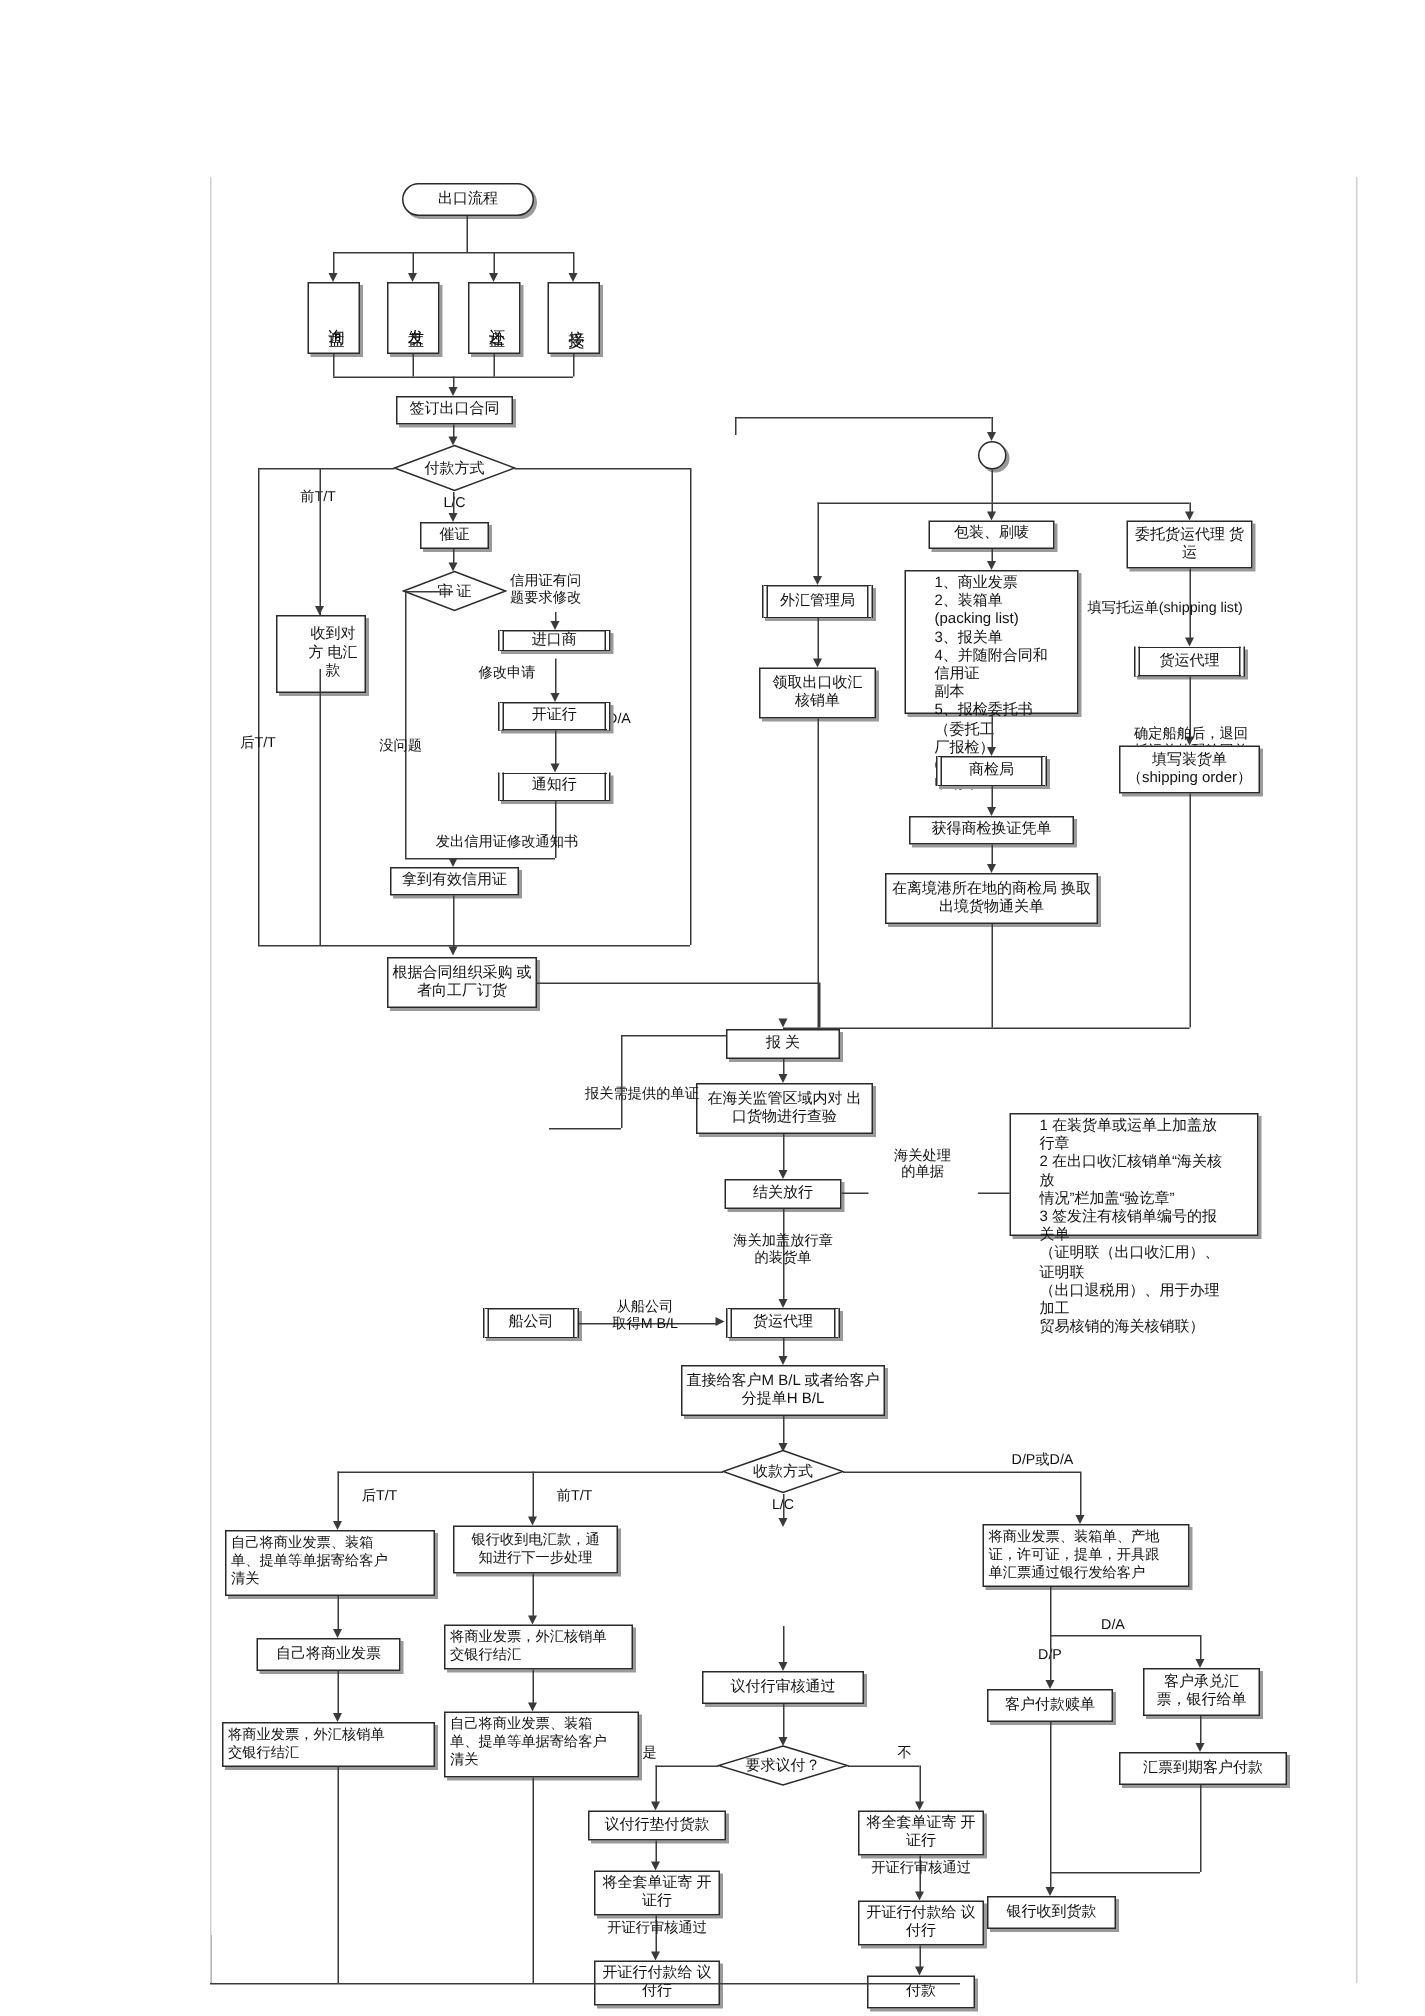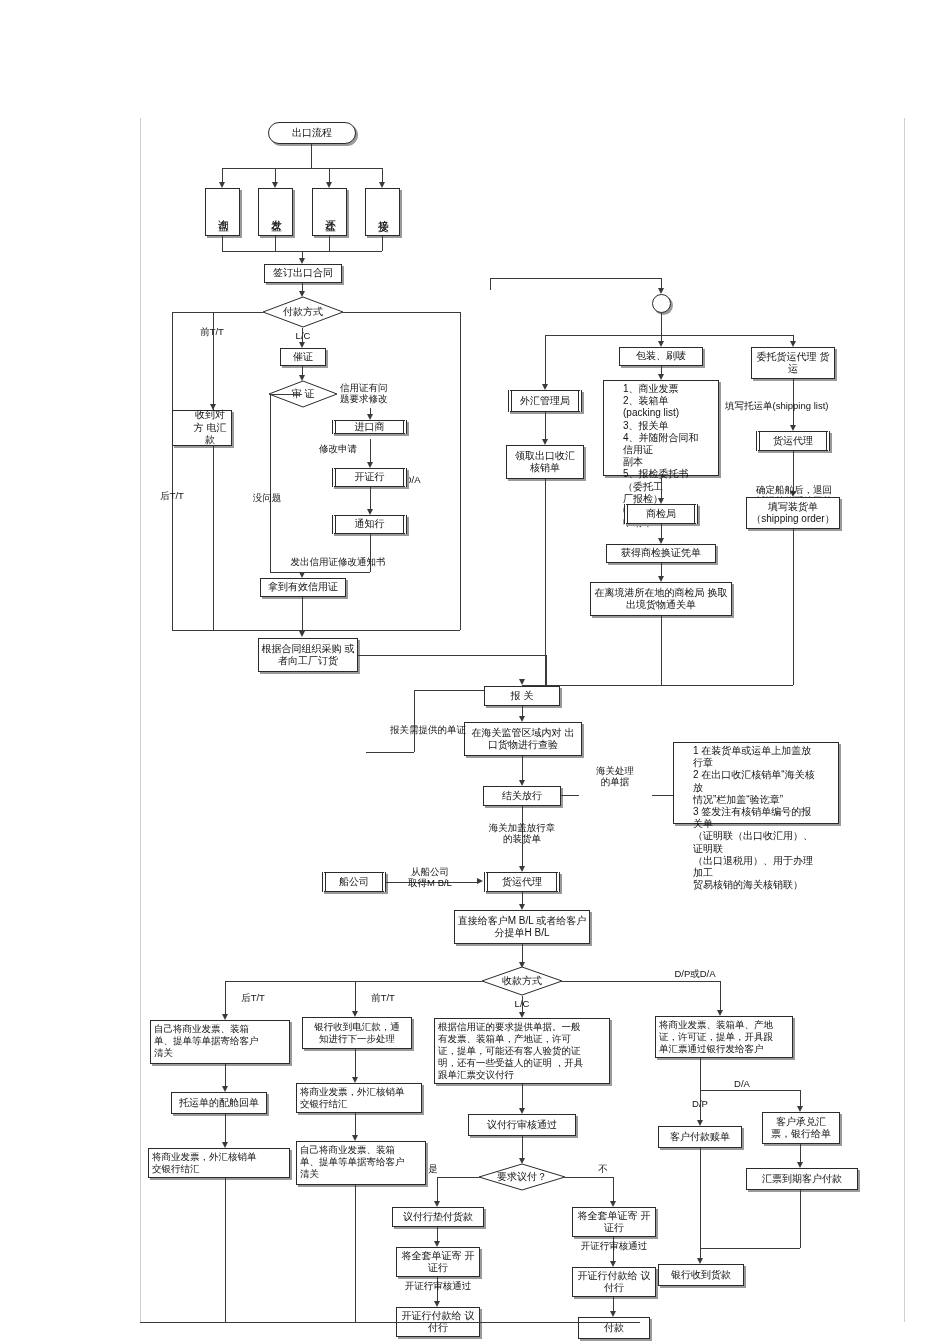--- a/index.html
+++ b/index.html
@@ -111,21 +111,21 @@
   </div>
 
   <div class="lbl" style="left:340px;top:382px;width:64px;text-align:left;">信用证有问
 题要求修改</div>
 
   <div class="ln lnh" style="left:270px;top:394px;width:32px;"></div>
   <div class="ln lnv" style="left:270px;top:394px;height:178px;"></div>
   <div class="ln lnh" style="left:270px;top:572px;width:32px;"></div>
   <div class="lbl" style="left:244px;top:492px;width:46px;">没问题</div>
 
-  <div class="node proc shadow" style="left:172px;top:410px;width:60px;height:36px;padding-left:18px;">收到对方
+  <div class="node proc shadow" style="left:184px;top:410px;width:60px;height:52px;padding-left:18px;">收到对方
 电汇款</div>
   <div class="ln lnv" style="left:213px;top:446px;height:184px;"></div>
 
   <div class="ln lnv" style="left:370px;top:408px;height:8px;"></div>
   <div class="arw down" style="left:367px;top:414px;"></div>
   <div class="node pred shadow" style="left:332px;top:420px;width:75px;height:14px;">进口商</div>
   <div class="ln lnv" style="left:370px;top:439px;height:25px;"></div>
   <div class="arw down" style="left:367px;top:462px;"></div>
   <div class="lbl" style="left:313px;top:443px;width:50px;">修改申请</div>
 
@@ -276,21 +276,21 @@
   <div class="lbl" style="left:660px;top:968px;width:70px;">D/P或D/A</div>
 
   <div class="ln lnv" style="left:225px;top:981px;height:35px;"></div>
   <div class="arw down" style="left:222px;top:1014px;"></div>
   <div class="lbl" style="left:233px;top:992px;width:40px;">后T/T</div>
   <div class="node txtbox shadow" style="left:150px;top:1020px;width:140px;height:44px;">自己将商业发票、装箱
 单、提单等单据寄给客户
 清关</div>
   <div class="ln lnv" style="left:225px;top:1064px;height:24px;"></div>
   <div class="arw down" style="left:222px;top:1086px;"></div>
-  <div class="node proc shadow" style="left:171px;top:1092px;width:96px;height:22px;">托运单的配舱回单</div>
+  <div class="node proc shadow" style="left:171px;top:1092px;width:96px;height:22px;">自己将商业发票</div>
   <div class="ln lnv" style="left:225px;top:1114px;height:30px;"></div>
   <div class="arw down" style="left:222px;top:1142px;"></div>
   <div class="node txtbox shadow" style="left:148px;top:1148px;width:142px;height:30px;">将商业发票，外汇核销单
 交银行结汇</div>
   <div class="ln lnv" style="left:225px;top:1178px;height:144px;"></div>
 
   <div class="ln lnv" style="left:355px;top:981px;height:32px;"></div>
   <div class="arw down" style="left:352px;top:1011px;"></div>
   <div class="lbl" style="left:363px;top:992px;width:40px;">前T/T</div>
   <div class="node txtbox shadow" style="left:302px;top:1017px;width:110px;height:32px;text-align:center;align-items:center;justify-content:center;">银行收到电汇款，通
@@ -302,25 +302,20 @@
   <div class="ln lnv" style="left:355px;top:1113px;height:24px;"></div>
   <div class="arw down" style="left:352px;top:1135px;"></div>
   <div class="node txtbox shadow" style="left:296px;top:1141px;width:130px;height:44px;">自己将商业发票、装箱
 单、提单等单据寄给客户
 清关</div>
   <div class="ln lnv" style="left:355px;top:1185px;height:137px;"></div>
 
   <div class="lbl" style="left:507px;top:998px;width:30px;">L/C</div>
   <div class="ln lnv" style="left:522px;top:996px;height:18px;"></div>
   <div class="arw down" style="left:519px;top:1012px;"></div>
-  <div class="node txtbox shadow" style="left:434px;top:1018px;width:176px;height:66px;">根据信用证的要求提供单据。一般
-有发票、装箱单，产地证，许可
-证，提单，可能还有客人验货的证
-明，还有一些受益人的证明 ，开具
-跟单汇票交议付行</div>
   <div class="ln lnv" style="left:522px;top:1084px;height:26px;"></div>
   <div class="arw down" style="left:519px;top:1108px;"></div>
   <div class="node proc shadow" style="left:468px;top:1114px;width:108px;height:22px;">议付行审核通过</div>
   <div class="ln lnv" style="left:522px;top:1136px;height:24px;"></div>
   <div class="arw down" style="left:519px;top:1158px;"></div>
 
   <div class="diamond" style="left:478px;top:1163px;width:88px;height:28px;">
     <svg class="dshape" viewBox="0 0 88 28" preserveAspectRatio="none">
       <polygon points="44,1 87,14 44,27 1,14" fill="#fff" stroke="#2a2a2a" stroke-width="1"></polygon>
     </svg>

